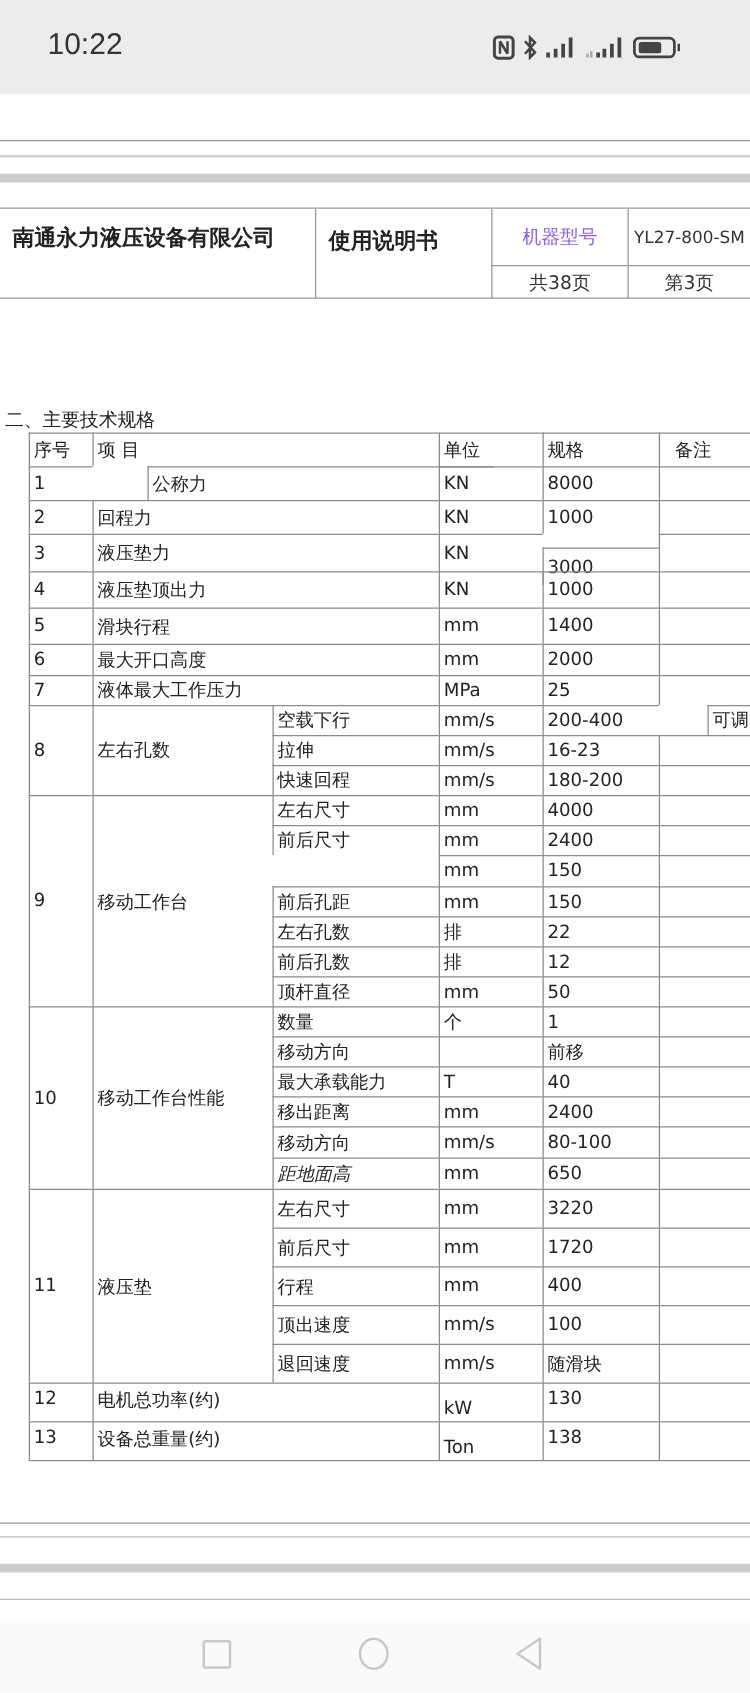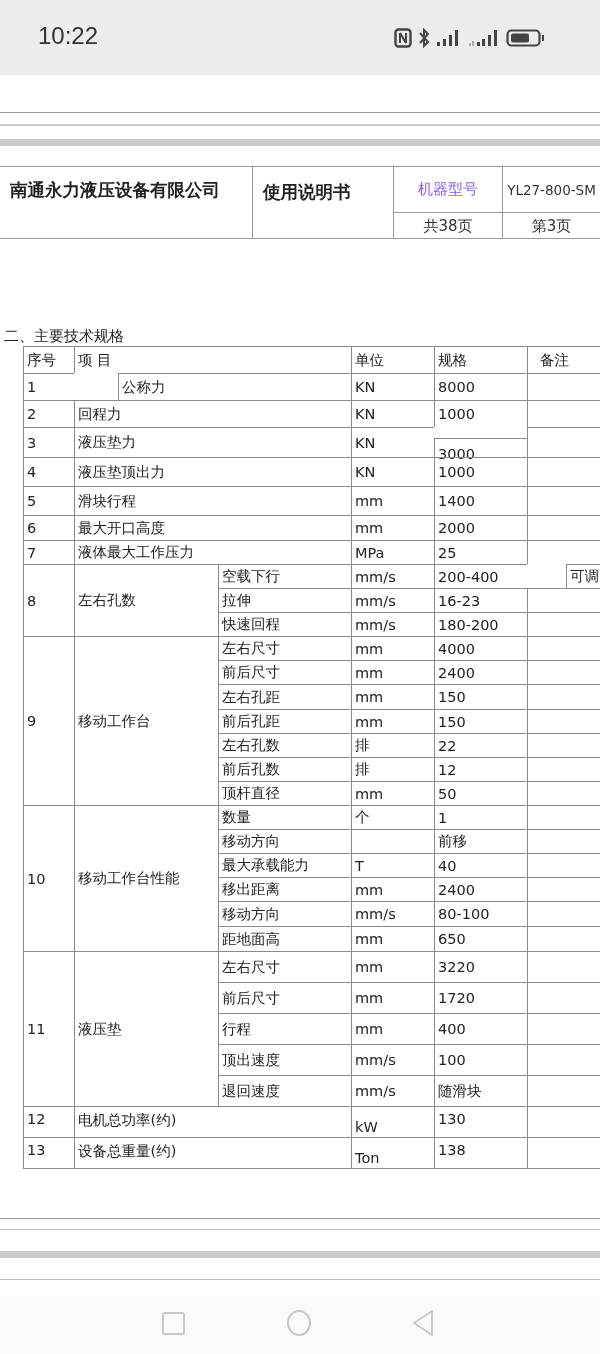--- a/index.html
+++ b/index.html
@@ -137,21 +137,20 @@
     <div class="c" style="left: 0px; top: 290px; width: 51px; height: 169px; border-left: 1px solid rgb(138, 138, 138); border-top: 1px solid rgb(138, 138, 138);">9</div>
     <div class="c" style="left: 51px; top: 290px; width: 144px; height: 169px; border-left: 1px solid rgb(138, 138, 138); border-top: 1px solid rgb(138, 138, 138);">移动工作台</div>
     <div class="c" style="left: 195px; top: 290px; width: 133px; height: 24px; border-left: 1px solid rgb(138, 138, 138); border-top: 1px solid rgb(138, 138, 138);">左右尺寸</div>
     <div class="c" style="left: 328px; top: 290px; width: 83px; height: 24px; border-left: 1px solid rgb(138, 138, 138); border-top: 1px solid rgb(138, 138, 138);">mm</div>
     <div class="c" style="left: 411px; top: 290px; width: 93px; height: 24px; border-left: 1px solid rgb(138, 138, 138); border-top: 1px solid rgb(138, 138, 138);">4000</div>
     <div class="c" style="left: 504px; top: 290px; width: 73px; height: 24px; border-left: 1px solid rgb(138, 138, 138); border-top: 1px solid rgb(138, 138, 138);"></div>
     <div class="c" style="left: 195px; top: 314px; width: 133px; height: 24px; border-left: 1px solid rgb(138, 138, 138); border-top: 1px solid rgb(138, 138, 138);">前后尺寸</div>
     <div class="c" style="left: 328px; top: 314px; width: 83px; height: 24px; border-left: 1px solid rgb(138, 138, 138); border-top: 1px solid rgb(138, 138, 138);">mm</div>
     <div class="c" style="left: 411px; top: 314px; width: 93px; height: 24px; border-left: 1px solid rgb(138, 138, 138); border-top: 1px solid rgb(138, 138, 138);">2400</div>
     <div class="c" style="left: 504px; top: 314px; width: 73px; height: 24px; border-left: 1px solid rgb(138, 138, 138); border-top: 1px solid rgb(138, 138, 138);"></div>
-    <div class="c" style="left: 195px; top: 338px; width: 133px; height: 25px; border-left: 1px solid rgb(138, 138, 138); border-top: 1px solid rgb(138, 138, 138);">左右孔距</div>
     <div class="c" style="left: 328px; top: 338px; width: 83px; height: 25px; border-left: 1px solid rgb(138, 138, 138); border-top: 1px solid rgb(138, 138, 138);">mm</div>
     <div class="c" style="left: 411px; top: 338px; width: 93px; height: 25px; border-left: 1px solid rgb(138, 138, 138); border-top: 1px solid rgb(138, 138, 138);">150</div>
     <div class="c" style="left: 504px; top: 338px; width: 73px; height: 25px; border-left: 1px solid rgb(138, 138, 138); border-top: 1px solid rgb(138, 138, 138);"></div>
     <div class="c" style="left: 195px; top: 363px; width: 133px; height: 24px; border-left: 1px solid rgb(138, 138, 138); border-top: 1px solid rgb(138, 138, 138);">前后孔距</div>
     <div class="c" style="left: 328px; top: 363px; width: 83px; height: 24px; border-left: 1px solid rgb(138, 138, 138); border-top: 1px solid rgb(138, 138, 138);">mm</div>
     <div class="c" style="left: 411px; top: 363px; width: 93px; height: 24px; border-left: 1px solid rgb(138, 138, 138); border-top: 1px solid rgb(138, 138, 138);">150</div>
     <div class="c" style="left: 504px; top: 363px; width: 73px; height: 24px; border-left: 1px solid rgb(138, 138, 138); border-top: 1px solid rgb(138, 138, 138);"></div>
     <div class="c" style="left: 195px; top: 387px; width: 133px; height: 24px; border-left: 1px solid rgb(138, 138, 138); border-top: 1px solid rgb(138, 138, 138);">左右孔数</div>
     <div class="c" style="left: 328px; top: 387px; width: 83px; height: 24px; border-left: 1px solid rgb(138, 138, 138); border-top: 1px solid rgb(138, 138, 138);">排</div>
     <div class="c" style="left: 411px; top: 387px; width: 93px; height: 24px; border-left: 1px solid rgb(138, 138, 138); border-top: 1px solid rgb(138, 138, 138);">22</div>
@@ -179,21 +178,21 @@
     <div class="c" style="left: 411px; top: 507px; width: 93px; height: 24px; border-left: 1px solid rgb(138, 138, 138); border-top: 1px solid rgb(138, 138, 138);">40</div>
     <div class="c" style="left: 504px; top: 507px; width: 73px; height: 24px; border-left: 1px solid rgb(138, 138, 138); border-top: 1px solid rgb(138, 138, 138);"></div>
     <div class="c" style="left: 195px; top: 531px; width: 133px; height: 24px; border-left: 1px solid rgb(138, 138, 138); border-top: 1px solid rgb(138, 138, 138);">移出距离</div>
     <div class="c" style="left: 328px; top: 531px; width: 83px; height: 24px; border-left: 1px solid rgb(138, 138, 138); border-top: 1px solid rgb(138, 138, 138);">mm</div>
     <div class="c" style="left: 411px; top: 531px; width: 93px; height: 24px; border-left: 1px solid rgb(138, 138, 138); border-top: 1px solid rgb(138, 138, 138);">2400</div>
     <div class="c" style="left: 504px; top: 531px; width: 73px; height: 24px; border-left: 1px solid rgb(138, 138, 138); border-top: 1px solid rgb(138, 138, 138);"></div>
     <div class="c" style="left: 195px; top: 555px; width: 133px; height: 25px; border-left: 1px solid rgb(138, 138, 138); border-top: 1px solid rgb(138, 138, 138);">移动方向</div>
     <div class="c" style="left: 328px; top: 555px; width: 83px; height: 25px; border-left: 1px solid rgb(138, 138, 138); border-top: 1px solid rgb(138, 138, 138);">mm/s</div>
     <div class="c" style="left: 411px; top: 555px; width: 93px; height: 25px; border-left: 1px solid rgb(138, 138, 138); border-top: 1px solid rgb(138, 138, 138);">80-100</div>
     <div class="c" style="left: 504px; top: 555px; width: 73px; height: 25px; border-left: 1px solid rgb(138, 138, 138); border-top: 1px solid rgb(138, 138, 138);"></div>
-    <div class="c" style="left: 195px; top: 580px; width: 133px; height: 25px; border-left: 1px solid rgb(138, 138, 138); border-top: 1px solid rgb(138, 138, 138);">距地面高</div>
+    <div class="c" style="left: 195px; top: 580px; width: 133px; height: 25px; border-left: 1px solid rgb(138, 138, 138); border-top: 1px solid rgb(138, 138, 138); font-style: italic;">距地面高</div>
     <div class="c" style="left: 328px; top: 580px; width: 83px; height: 25px; border-left: 1px solid rgb(138, 138, 138); border-top: 1px solid rgb(138, 138, 138);">mm</div>
     <div class="c" style="left: 411px; top: 580px; width: 93px; height: 25px; border-left: 1px solid rgb(138, 138, 138); border-top: 1px solid rgb(138, 138, 138);">650</div>
     <div class="c" style="left: 504px; top: 580px; width: 73px; height: 25px; border-left: 1px solid rgb(138, 138, 138); border-top: 1px solid rgb(138, 138, 138);"></div>
     <div class="c" style="left: 0px; top: 605px; width: 51px; height: 155px; border-left: 1px solid rgb(138, 138, 138); border-top: 1px solid rgb(138, 138, 138);">11</div>
     <div class="c" style="left: 51px; top: 605px; width: 144px; height: 155px; border-left: 1px solid rgb(138, 138, 138); border-top: 1px solid rgb(138, 138, 138);">液压垫</div>
     <div class="c" style="left: 195px; top: 605px; width: 133px; height: 31px; border-left: 1px solid rgb(138, 138, 138); border-top: 1px solid rgb(138, 138, 138);">左右尺寸</div>
     <div class="c" style="left: 328px; top: 605px; width: 83px; height: 31px; border-left: 1px solid rgb(138, 138, 138); border-top: 1px solid rgb(138, 138, 138);">mm</div>
     <div class="c" style="left: 411px; top: 605px; width: 93px; height: 31px; border-left: 1px solid rgb(138, 138, 138); border-top: 1px solid rgb(138, 138, 138);">3220</div>
     <div class="c" style="left: 504px; top: 605px; width: 73px; height: 31px; border-left: 1px solid rgb(138, 138, 138); border-top: 1px solid rgb(138, 138, 138);"></div>
     <div class="c" style="left: 195px; top: 636px; width: 133px; height: 31px; border-left: 1px solid rgb(138, 138, 138); border-top: 1px solid rgb(138, 138, 138);">前后尺寸</div>

